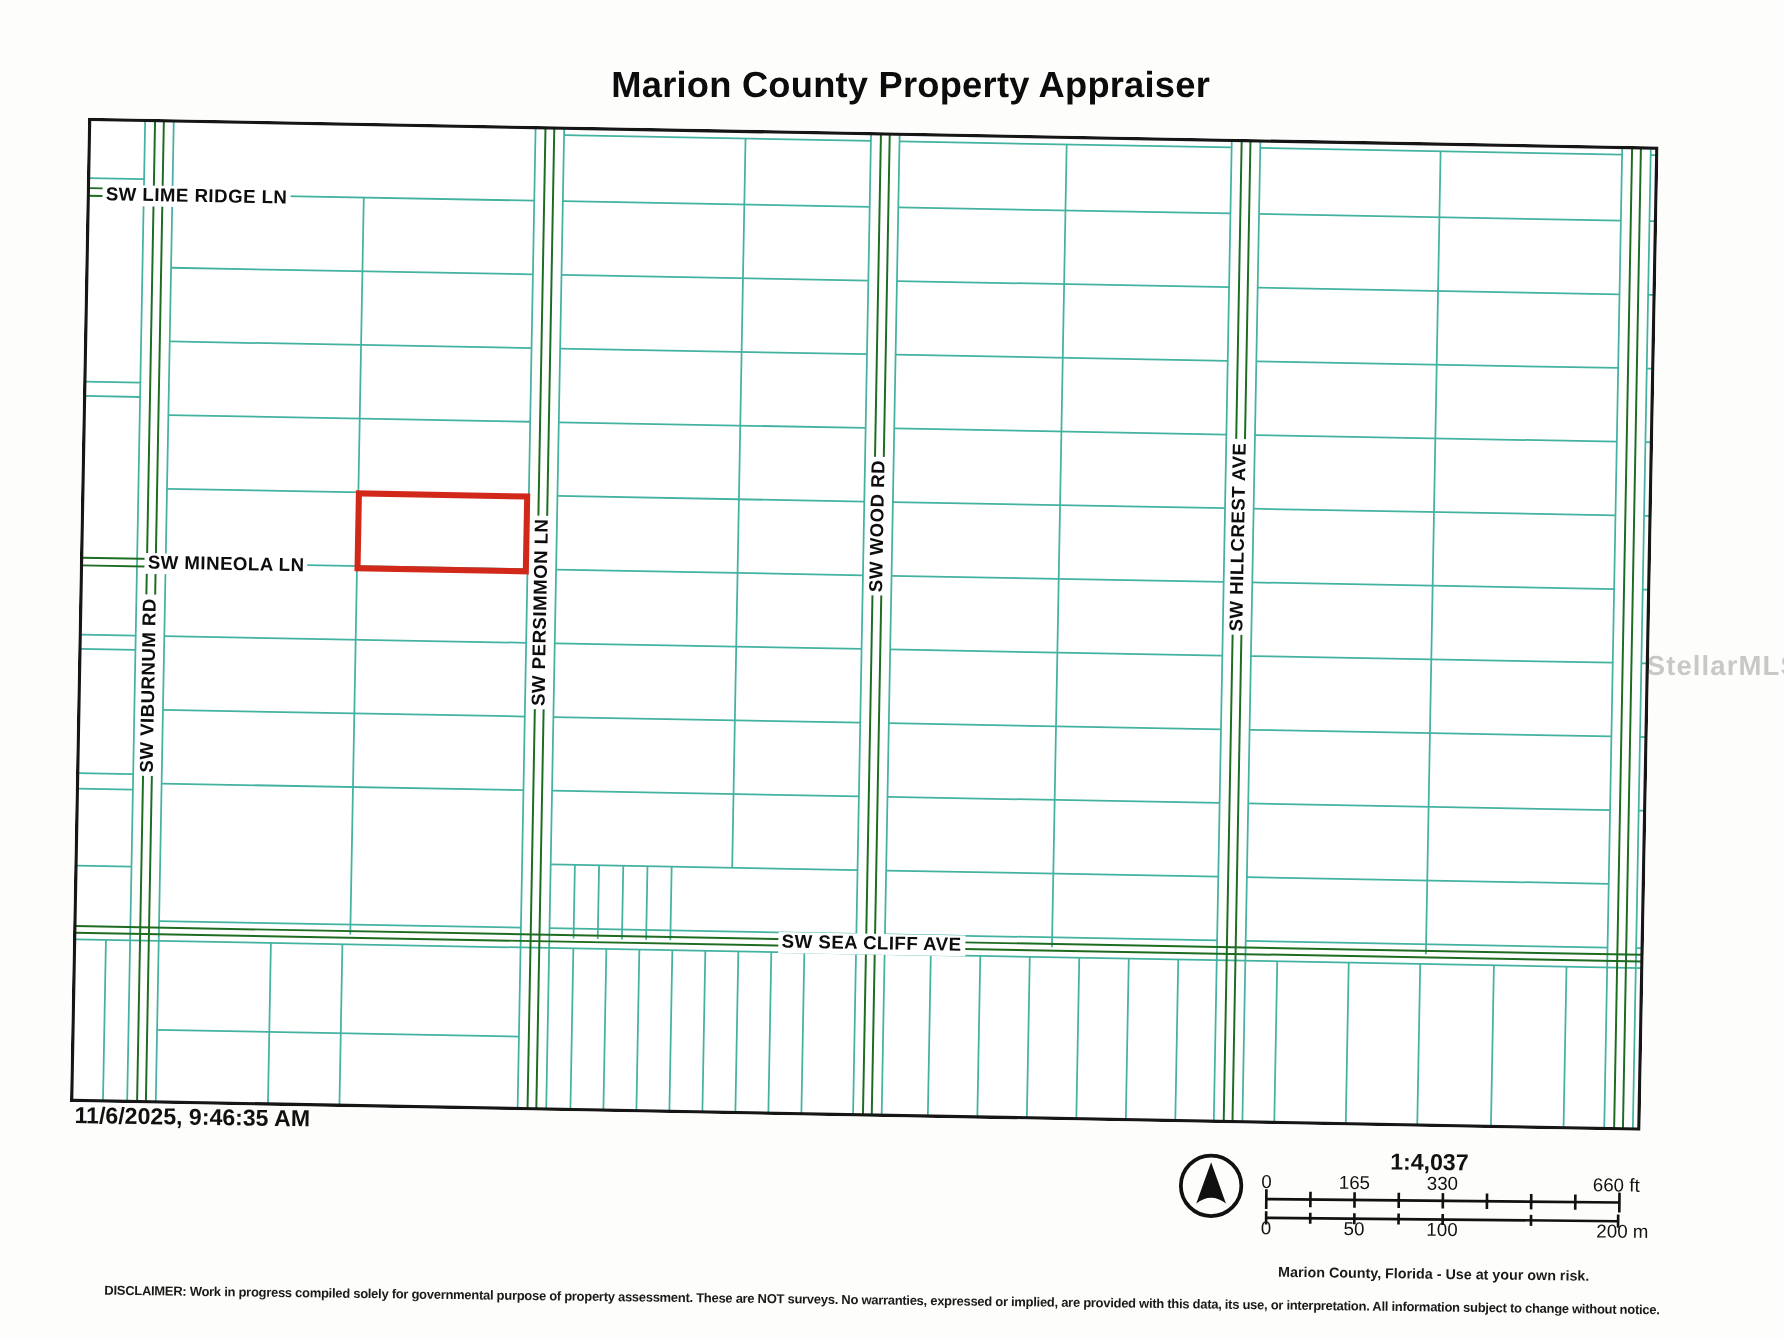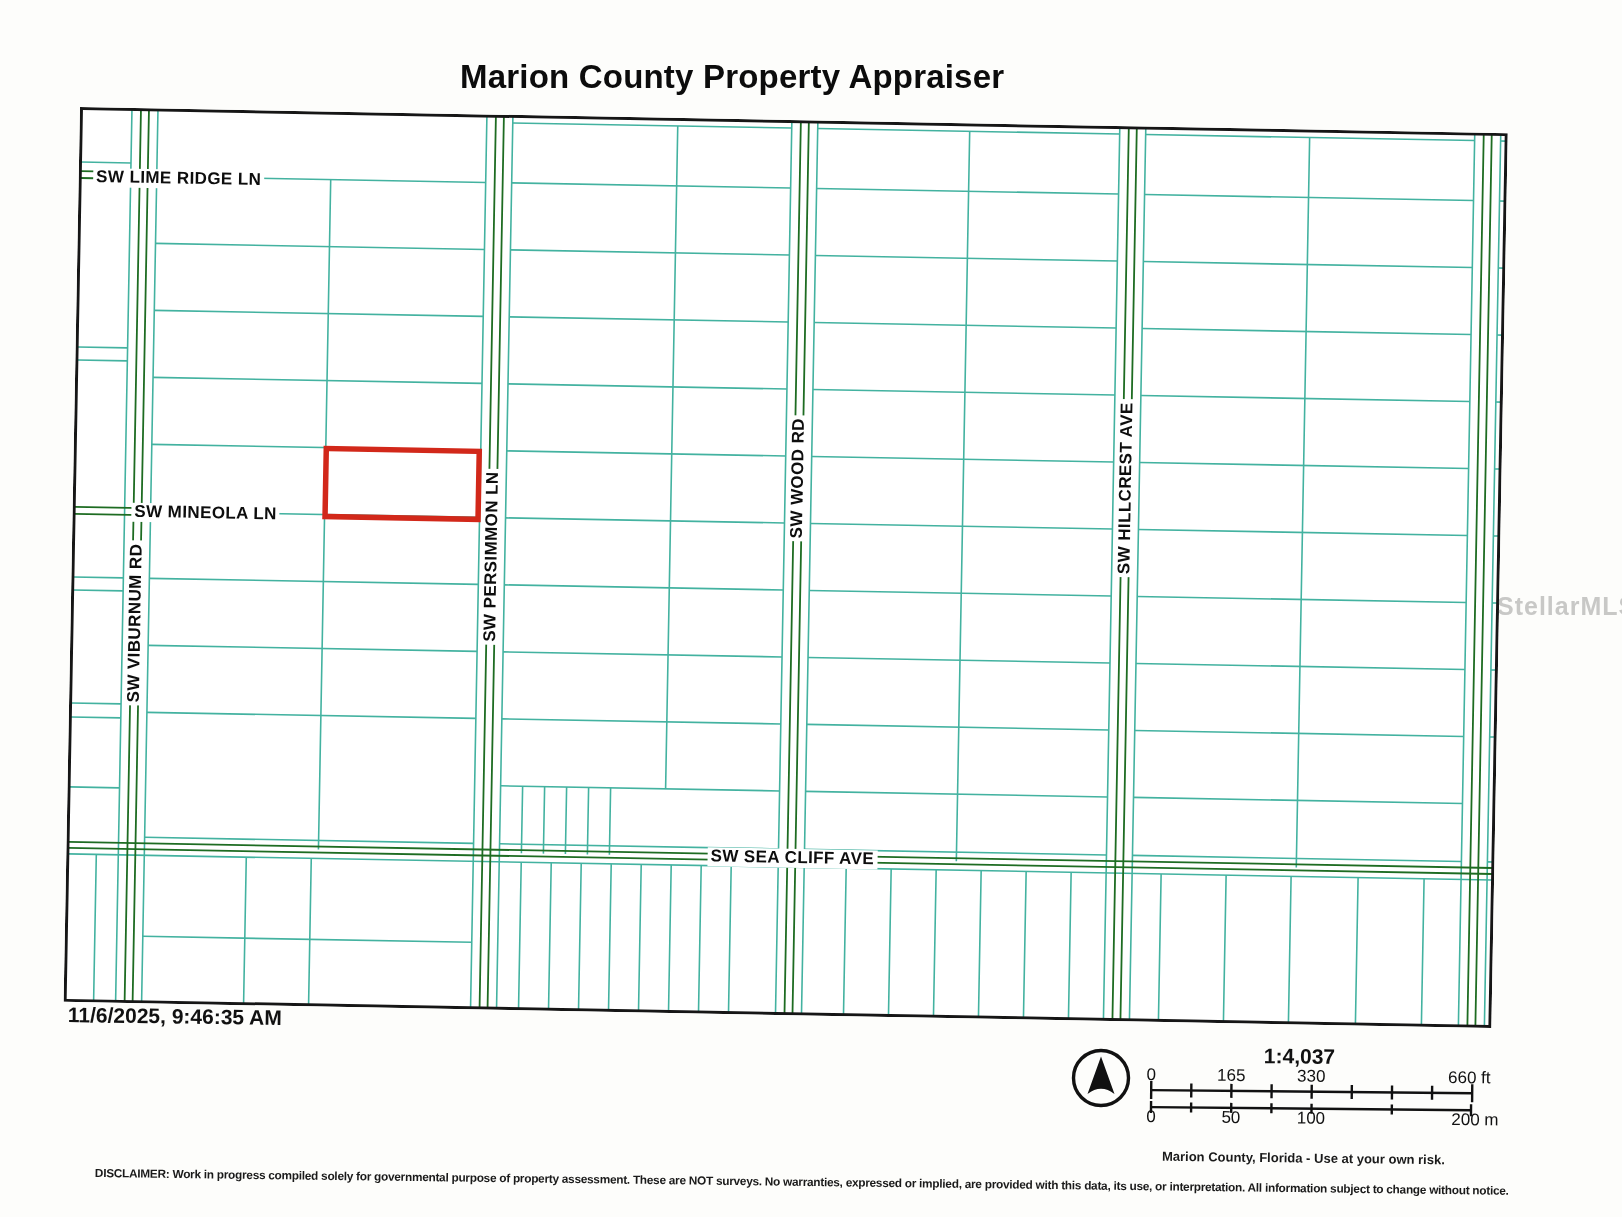--- a/index.html
+++ b/index.html
@@ -1,18 +1,18 @@
 <!DOCTYPE html>
 <html><head>
 <meta charset="utf-8">
 <style>
   html,body{margin:0;padding:0;}
   body{width:1622px;height:1217px;position:relative;overflow:hidden;
        background:#fdfdfb;font-family:"Liberation Sans",sans-serif;color:#111;}
-  .page-title{position:absolute;left:460px;top:58px;width:640px;text-align:left;
+  .page-title{position:absolute;left:460px;top:58px;width:640px;text-align:right;
        font-size:33px;font-weight:bold;letter-spacing:.2px;color:#0c0c0c;}
   .map{position:absolute;left:80px;top:107px;width:1428px;height:895px;
        transform:rotate(1.05deg);transform-origin:0 0;background:#fff;}
   .map svg{position:absolute;left:0;top:0;}
   .street-label{position:absolute;background:#fff;padding:0 3px;white-space:nowrap;
        font-size:17px;font-weight:600;letter-spacing:.4px;color:#0d0d0d;line-height:1.1;}
   .h-label{transform:translate(-50%,-50%);}
   .v-label{transform:translate(-50%,-50%) rotate(-90deg);}
   .watermark{position:absolute;left:1497px;top:592px;font-size:25px;font-weight:bold;
        color:rgba(100,100,100,.35);letter-spacing:1px;white-space:nowrap;}

